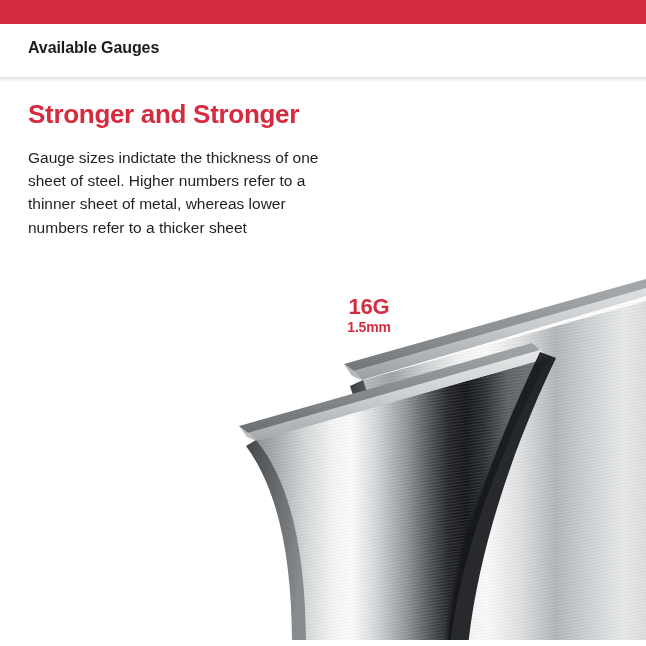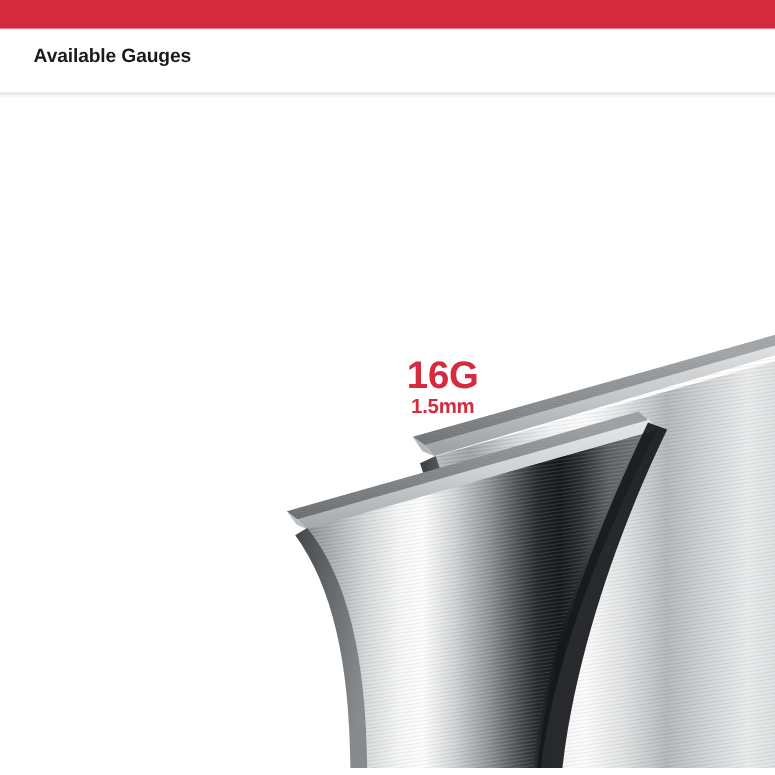--- a/index.html
+++ b/index.html
@@ -98,28 +98,28 @@
 
   
   .gauge-label {
     position: absolute;
     text-align: center;
     color: #d62b3e;
     white-space: nowrap;
   }
   .gauge-label .gauge-code {
     display: block;
-    font-size: 32px;
+    font-size: 22px;
     font-weight: 700;
     line-height: 1.0;
     letter-spacing: -0.2px;
   }
   .gauge-label .gauge-mm {
     display: block;
-    font-size: 17px;
+    font-size: 14px;
     font-weight: 700;
     line-height: 1.35;
     letter-spacing: -0.2px;
   }
   #label-16g { left: 330px; top: 296px; width: 78px; }
   #label-18g { left: 224px; top: 351px; width: 78px; }
 </style>
 </head>
 <body>
 
@@ -325,15 +325,17 @@
 
   <div class="gauge-label" id="label-16g">
     <span class="gauge-code">16G</span>
     <span class="gauge-mm">1.5mm</span>
   </div>
 
   <div class="gauge-label" id="label-18g">
   </div>
 
   <div class="copy">
+    <h2 class="headline">Stronger and Stronger</h2>
+    <p class="body-copy">Gauge sizes indictate the thickness of one sheet of steel. Higher numbers refer to a thinner sheet of metal, whereas lower numbers refer to a thicker sheet</p>
   </div>
 
 </div>
 
 </body></html>

